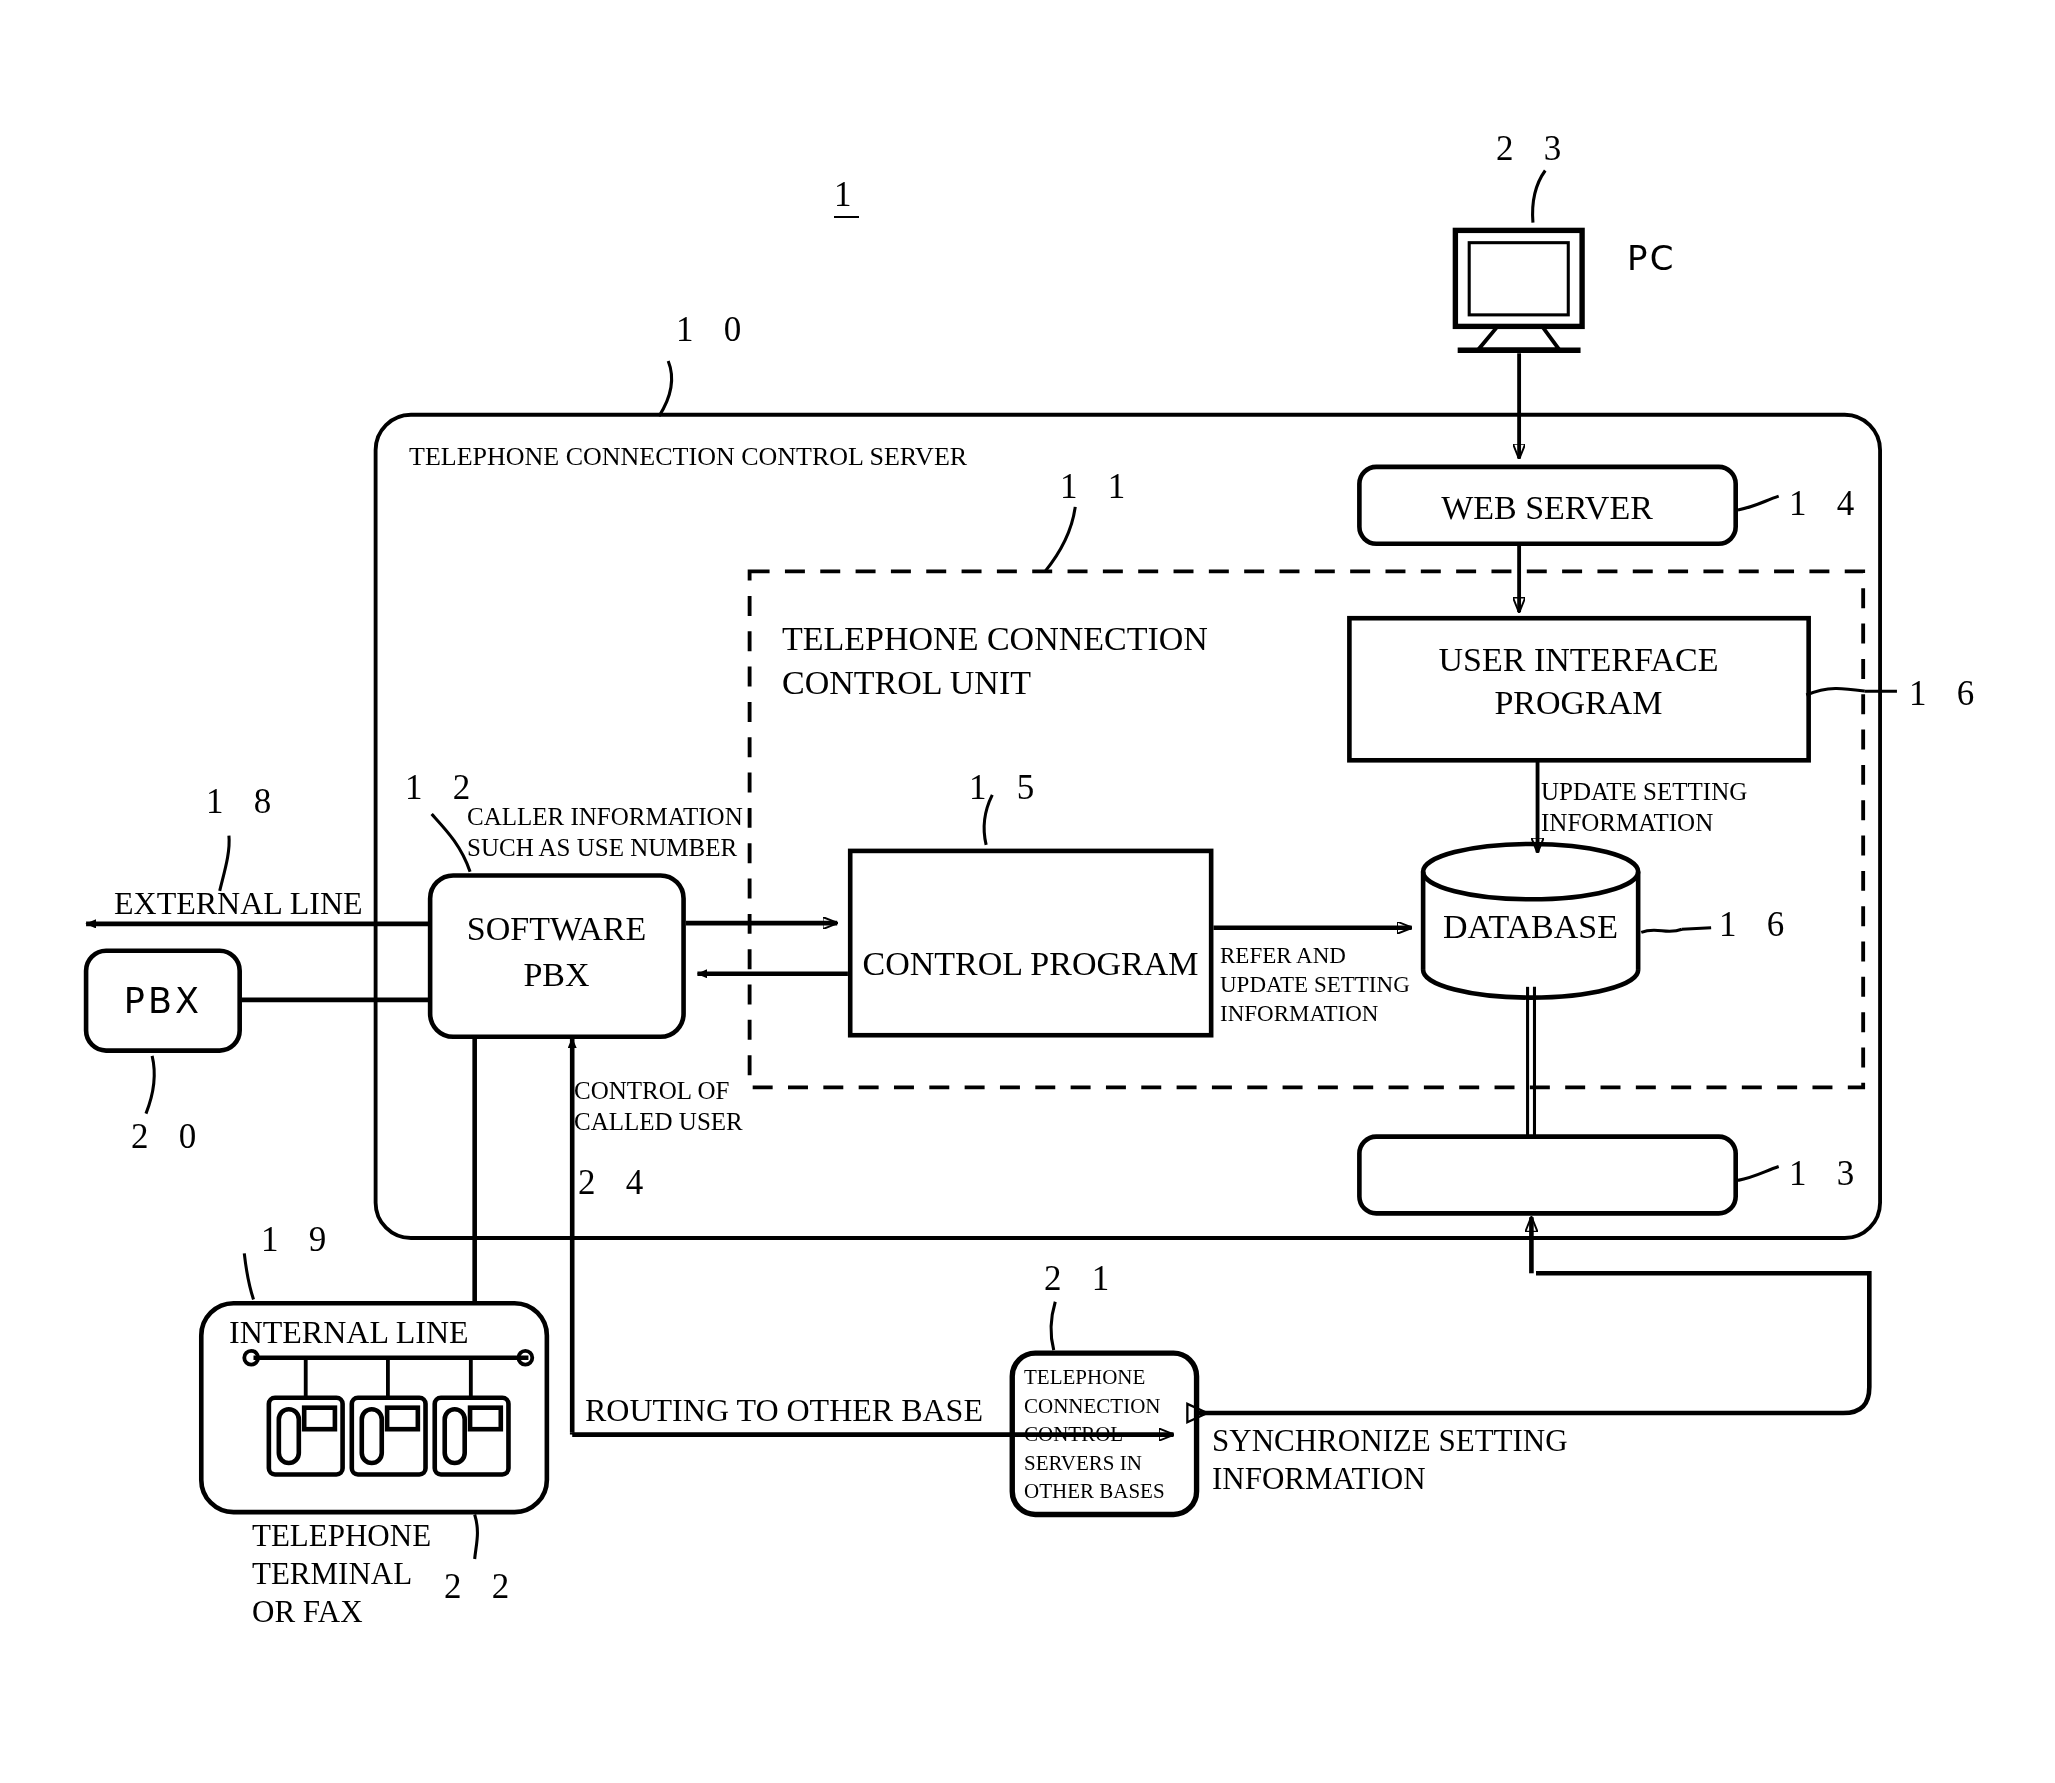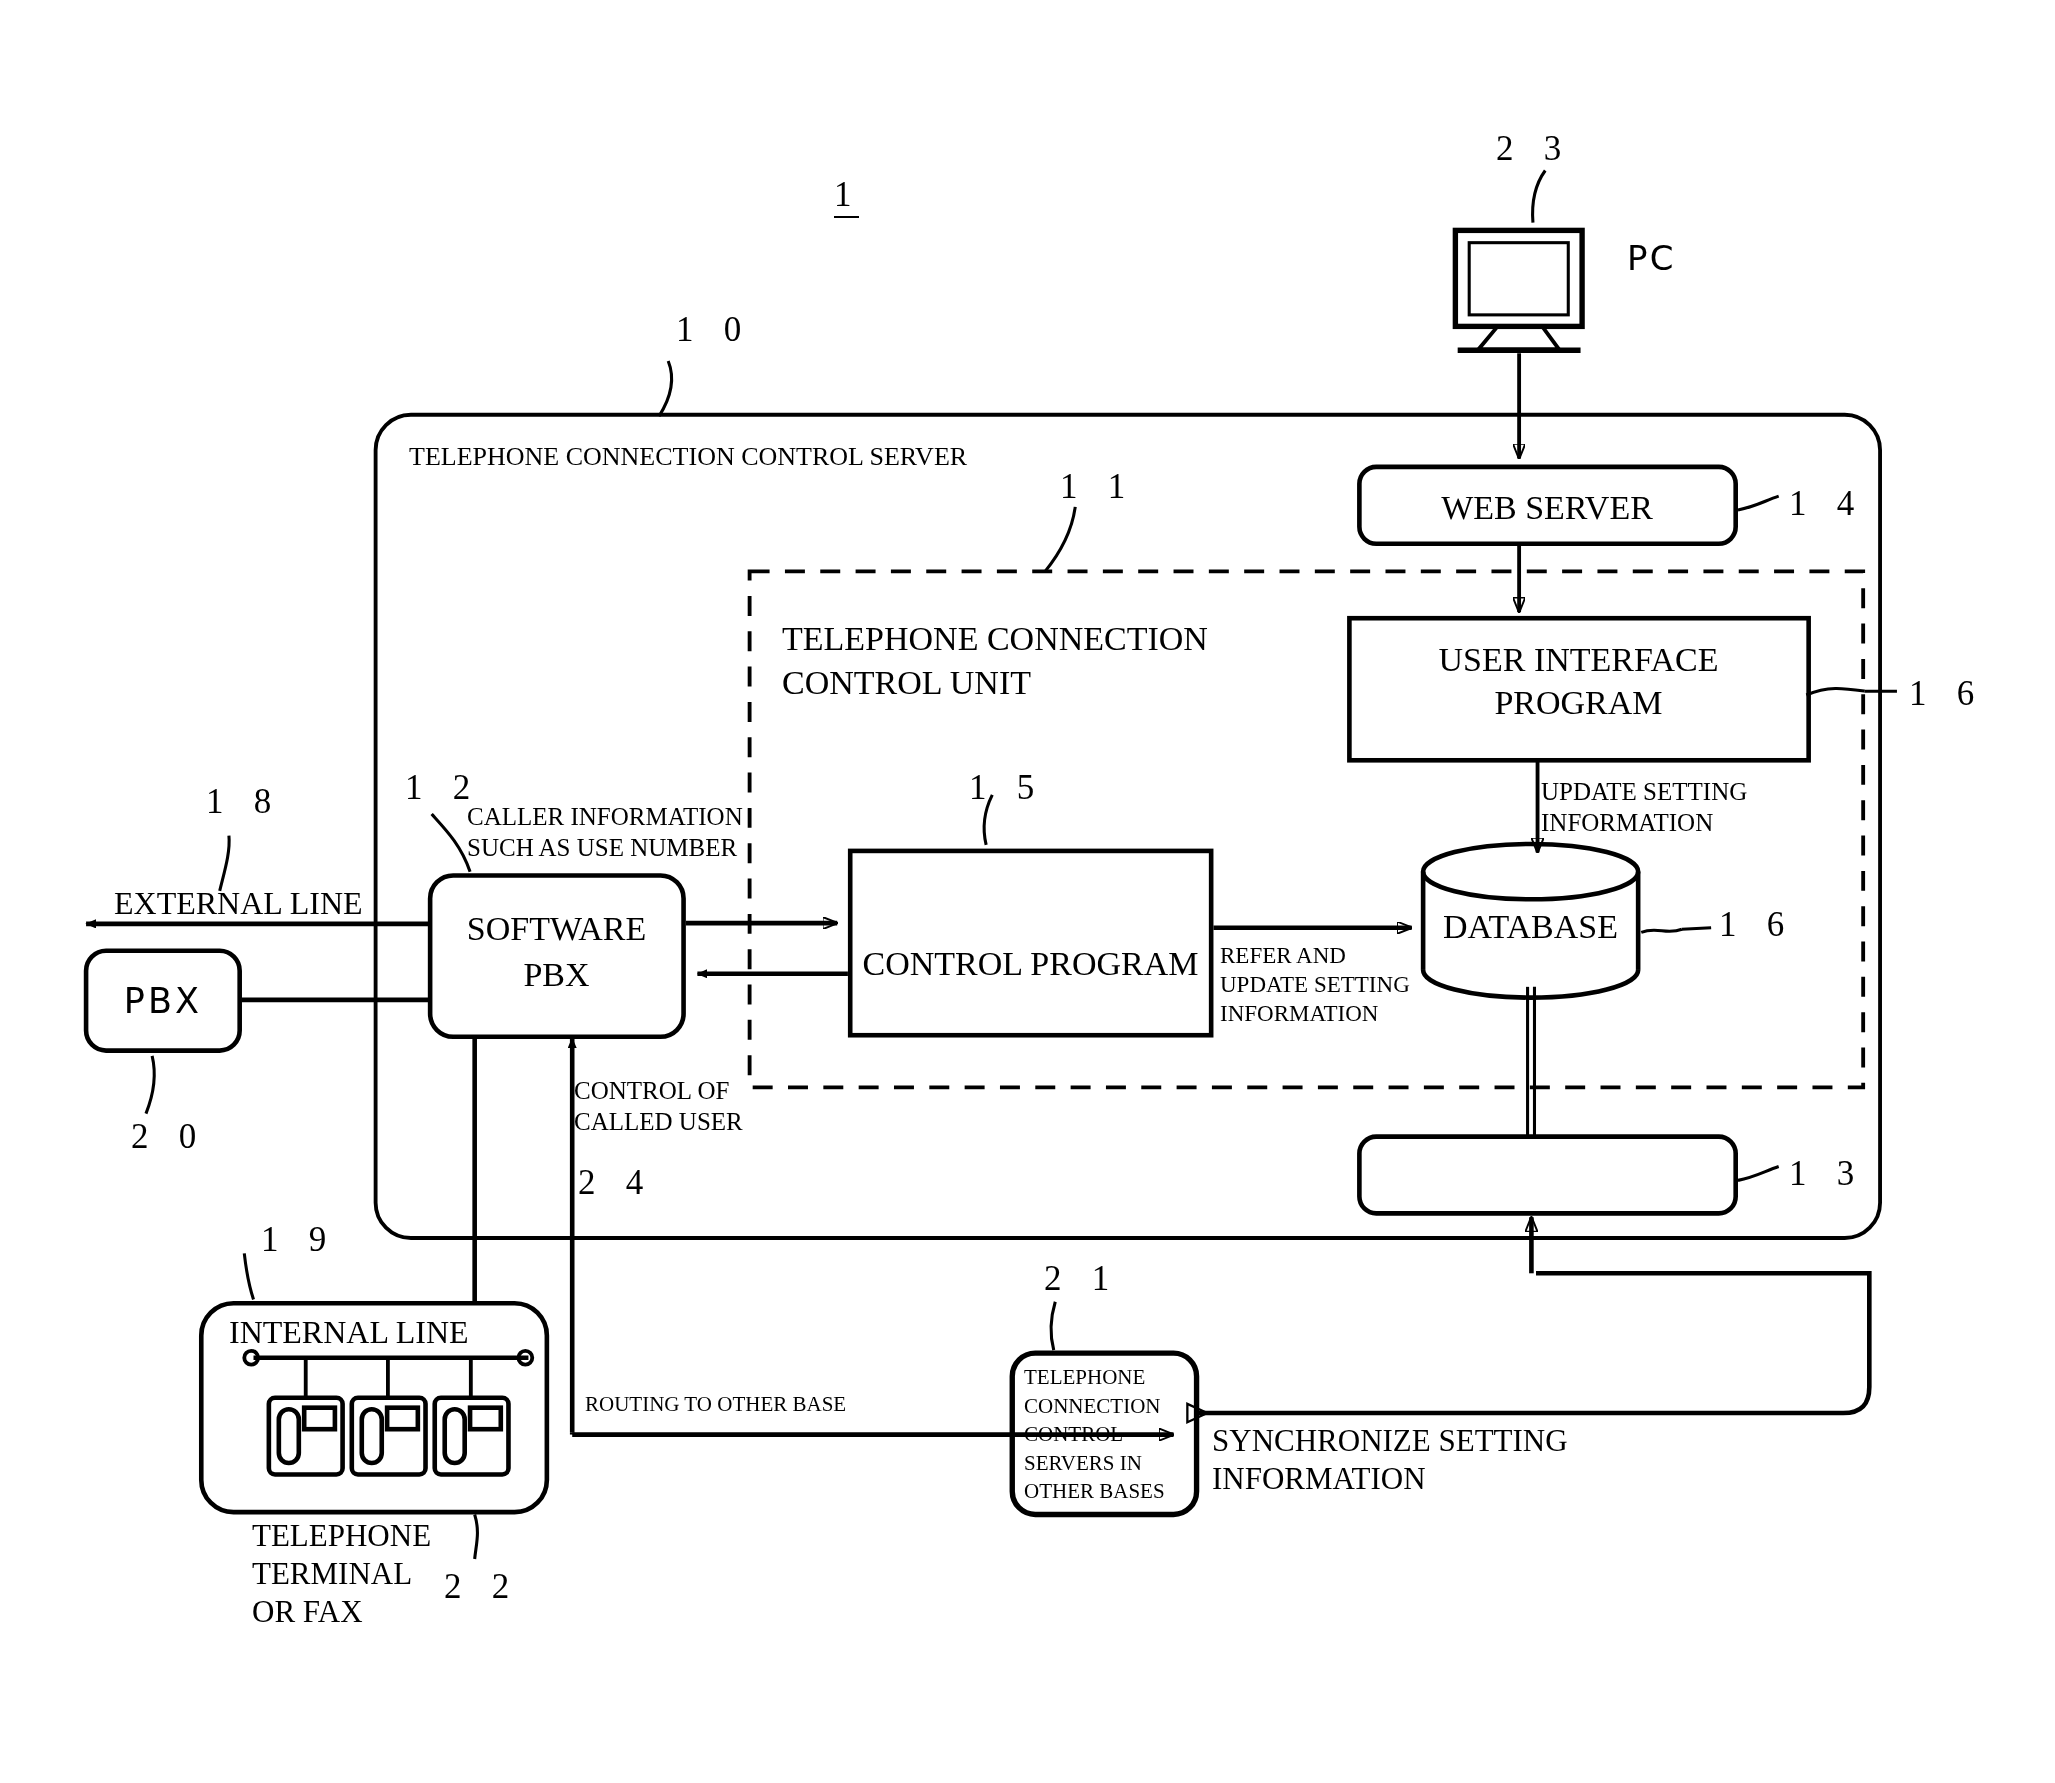--- a/index.html
+++ b/index.html
@@ -286,21 +286,21 @@
 
   <div class="lbl ref" style="left:261px; top:1220px;">1 9</div>
 
   <div class="boxtext-l" style="left:229px; top:1313px; font-size:32px;">INTERNAL LINE</div>
 
   <div class="note-c" style="left:252px; top:1517px; font-size:31px; line-height:1.22;">TELEPHONE
 TERMINAL
 OR FAX</div>
   <div class="lbl ref" style="left:444px; top:1567px;">2 2</div>
 
-  <div class="title-big" style="left:585px; top:1392px; font-size:21px;">ROUTING TO OTHER BASE</div>
+  <div class="title-big" style="left:585px; top:1392px; font-size:32px;">ROUTING TO OTHER BASE</div>
 
   <div class="lbl ref" style="left:1044px; top:1259px;">2 1</div>
 
   <div class="tiny-box-text" style="left:1024px; top:1365px;">TELEPHONE</div>
   <div class="tiny-box-text" style="left:1024px; top:1394px;">CONNECTION</div>
   <div class="tiny-box-text" style="left:1024px; top:1422px;">CONTROL</div>
   <div class="tiny-box-text" style="left:1024px; top:1451px;">SERVERS IN</div>
   <div class="tiny-box-text" style="left:1024px; top:1479px;">OTHER BASES</div>
 
   <div class="note-c" style="left:1212px; top:1422px; font-size:31px; line-height:1.22;">SYNCHRONIZE SETTING

